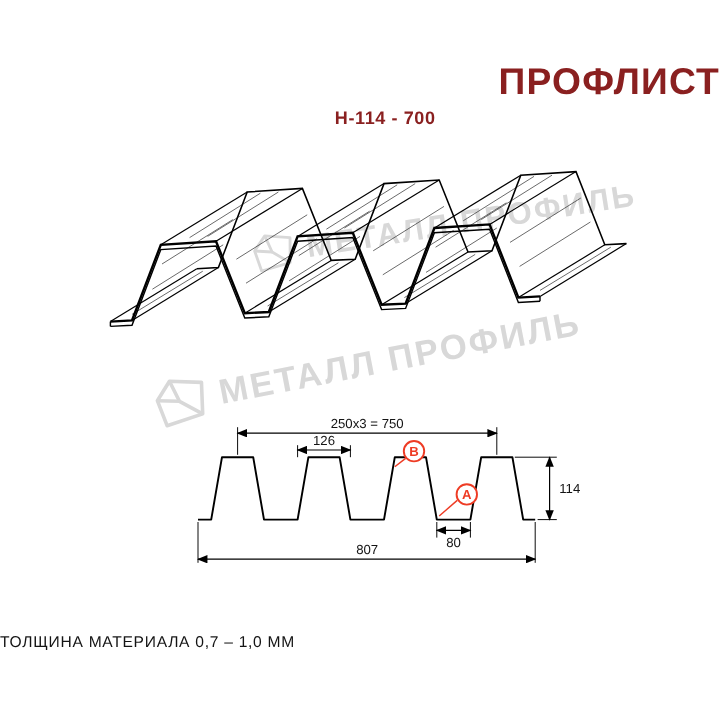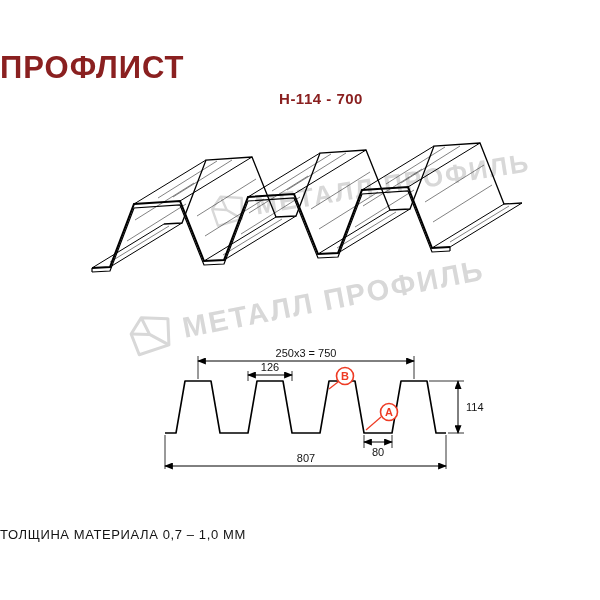--- a/index.html
+++ b/index.html
@@ -1,18 +1,18 @@
 <!DOCTYPE html>
 <html><head>
 <meta charset="utf-8">
 <style>
   html,body{margin:0;padding:0;background:#fff;}
   .page{position:relative;width:600px;height:600px;background:#ffffff;overflow:hidden;
         font-family:"Liberation Sans",sans-serif;}
-  .title{position:absolute;top:50px;left:0;width:100%;text-align:left;
+  .title{position:absolute;top:50px;left:0;width:100%;text-align:right;
          font-size:31px;font-weight:bold;color:#8a2020;letter-spacing:1px;}
   .subtitle{position:absolute;top:90px;left:0;width:100%;text-align:center;
          font-size:15px;font-weight:bold;color:#8a2020;letter-spacing:.5px;padding-left:21px;}
   .watermark{position:absolute;color:#d8d8d8;font-weight:bold;white-space:nowrap;
          display:flex;align-items:center;gap:10px;transform-origin:left center;z-index:1;}
   .wm1{left:208px;top:196px;font-size:26px;letter-spacing:2px;transform:rotate(-9deg);}
   .wm2{left:126px;top:318px;font-size:29px;letter-spacing:2px;transform:rotate(-11deg);}
   .drawing{position:absolute;left:0;top:0;z-index:2;}
   .thickness-note{position:absolute;top:527px;left:0;width:100%;text-align:left;
          font-size:13px;color:#141414;letter-spacing:.6px;}

